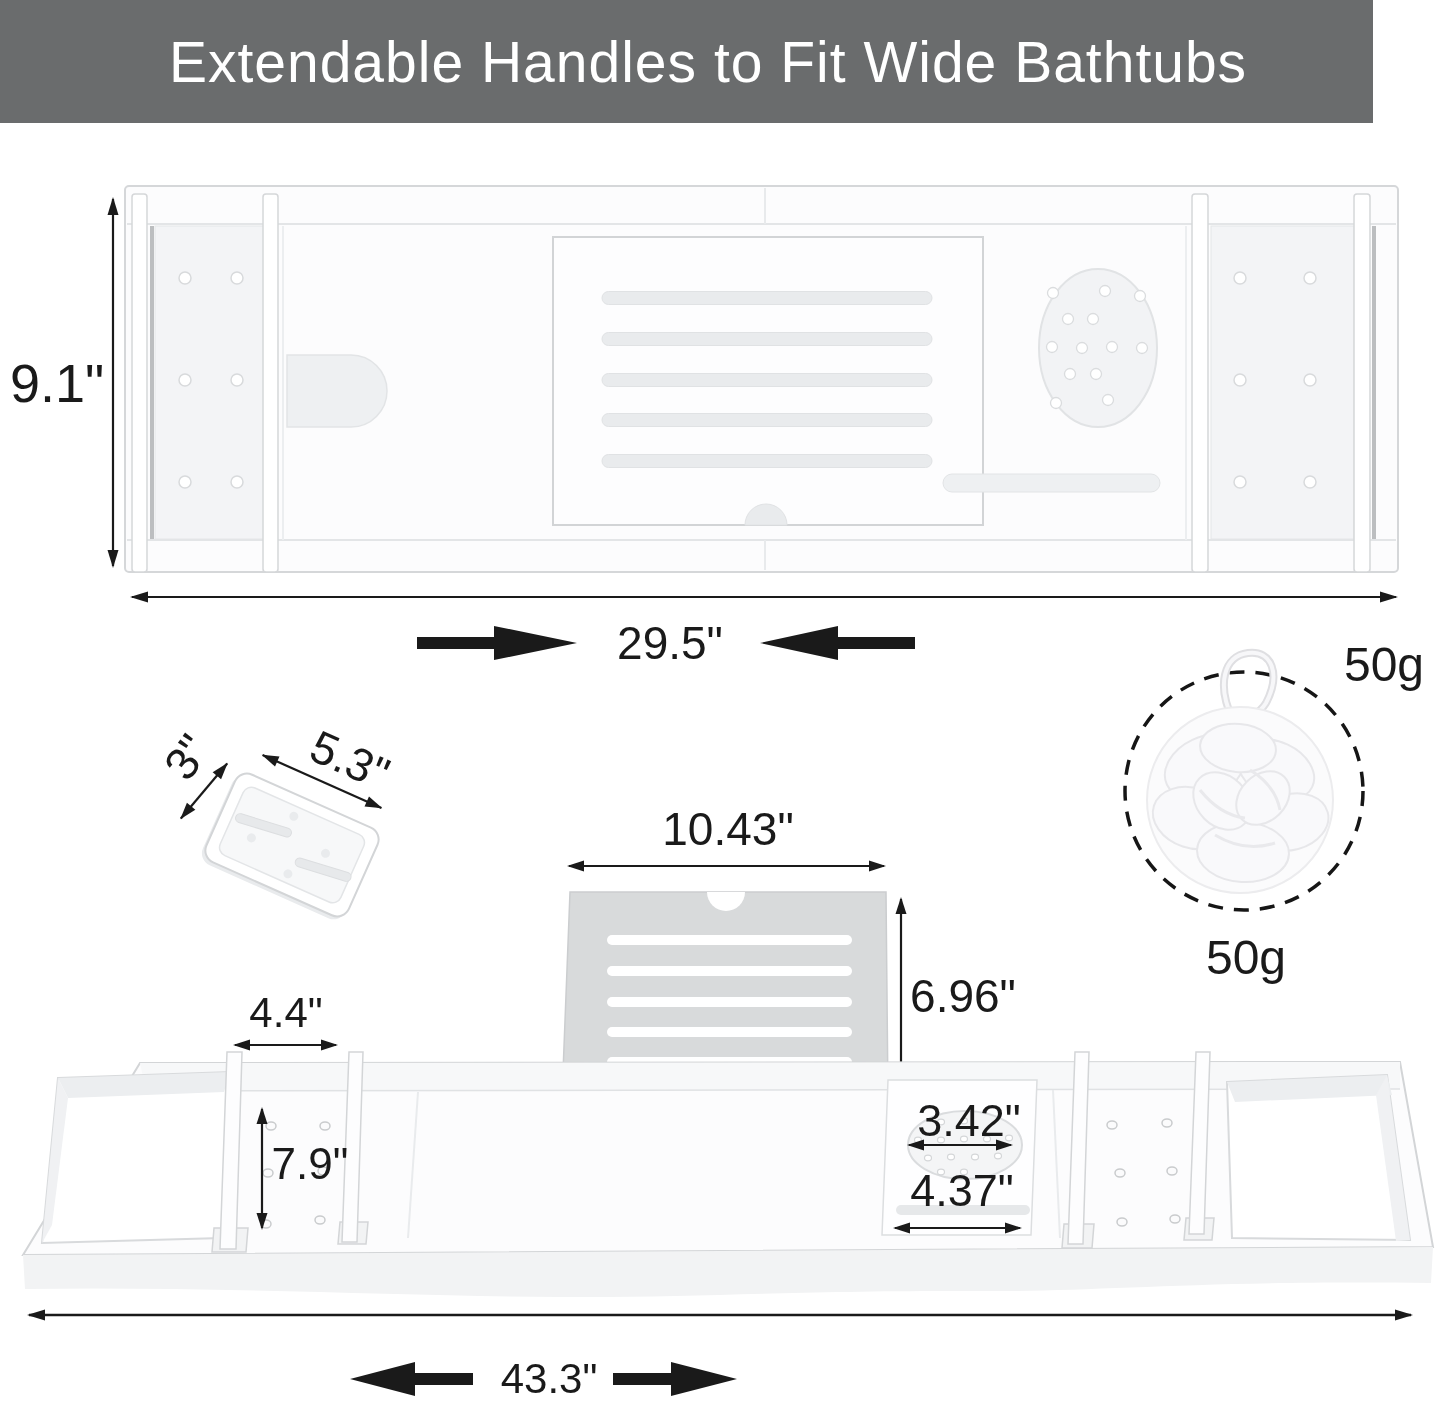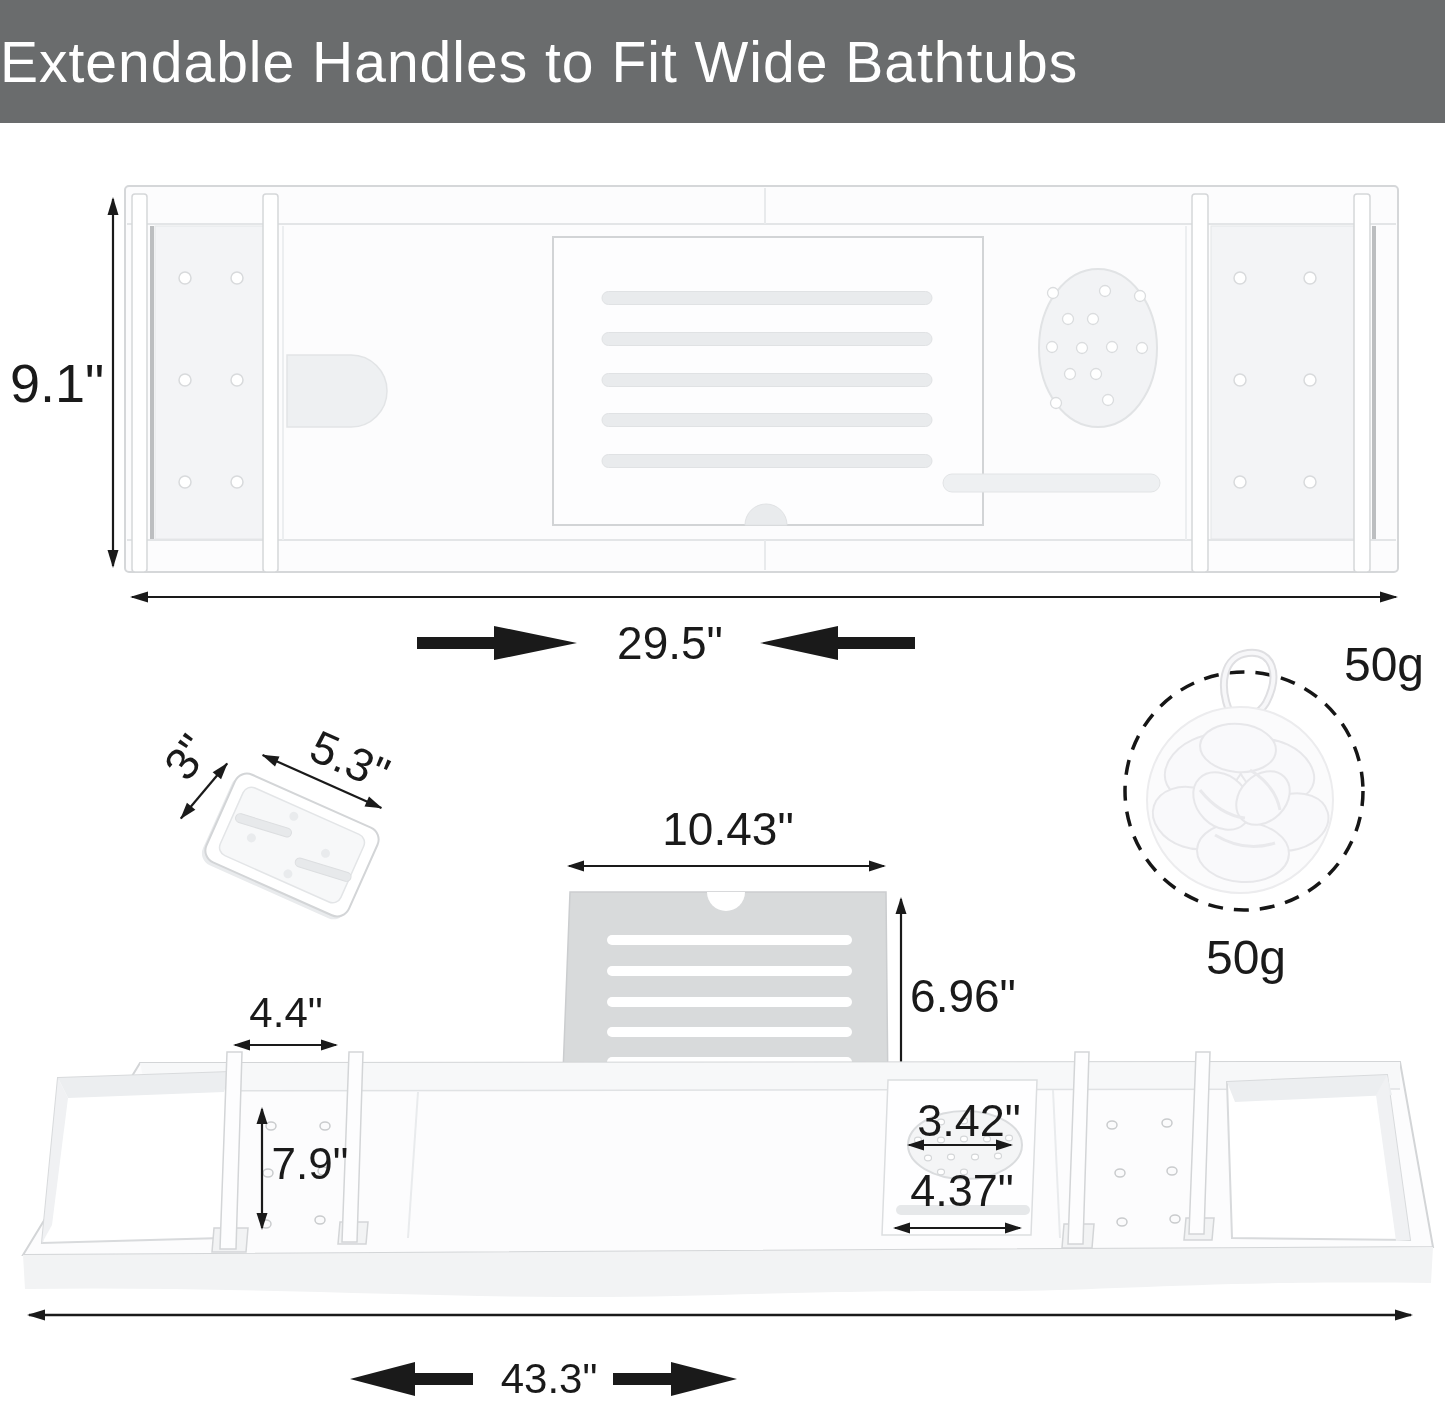--- a/index.html
+++ b/index.html
@@ -1,19 +1,19 @@
 <!DOCTYPE html>
 <html><head>
 <meta charset="utf-8">
 <style>
   html,body{margin:0;padding:0;background:#fff;}
   #stage{position:relative;width:1445px;height:1401px;background:#fff;overflow:hidden;
          font-family:"Liberation Sans",sans-serif;}
-  .header{position:absolute;left:0;top:0;width:1445px;height:123px;background:#6a6c6d;
-          display:flex;align-items:center;justify-content:flex-start;}
+  .header{position:absolute;left:0;top:0;width:1330px;height:123px;background:#6a6c6d;
+          display:flex;align-items:center;justify-content:center;padding-left:43px;}
   .header-title{font-size:57px;font-weight:500;color:#ffffff;letter-spacing:1px;white-space:nowrap;}
   svg{position:absolute;left:0;top:0;}
   .label{position:absolute;color:#1a1a1a;white-space:nowrap;
          transform:translate(-50%,-50%);font-weight:400;}
 </style>
 </head>
 <body>
 
 <div id="stage">
 

